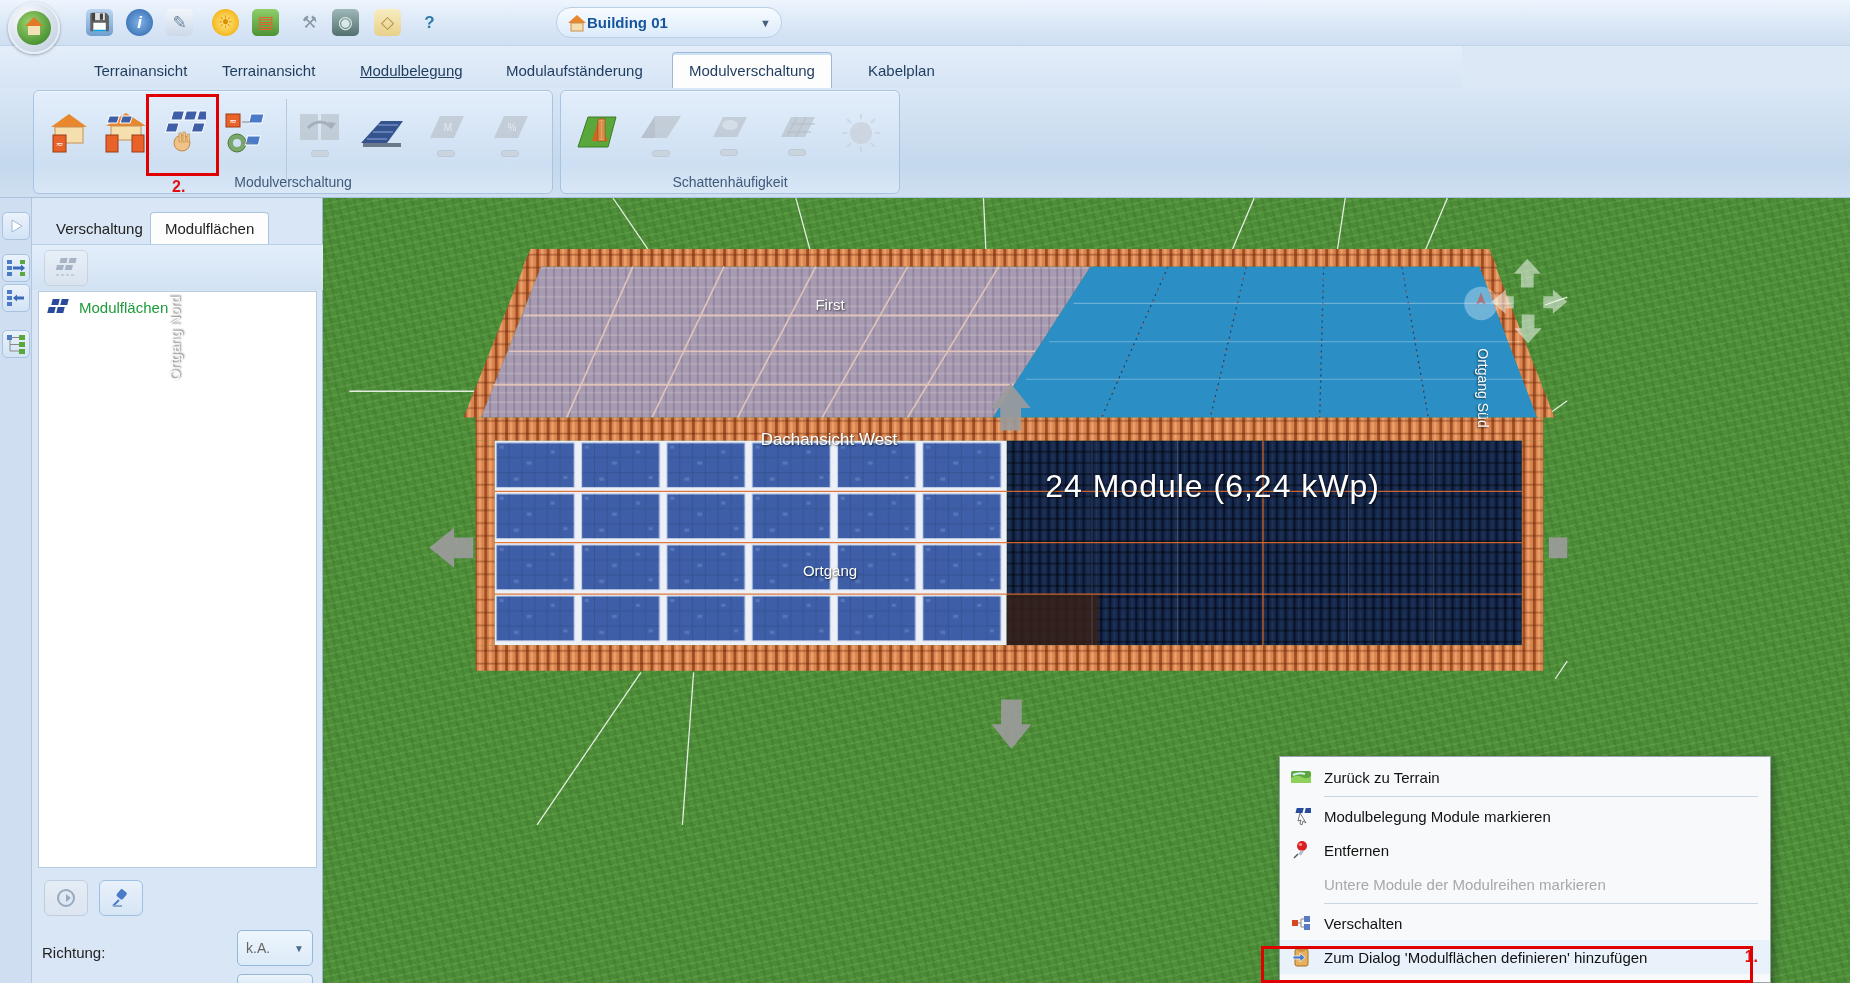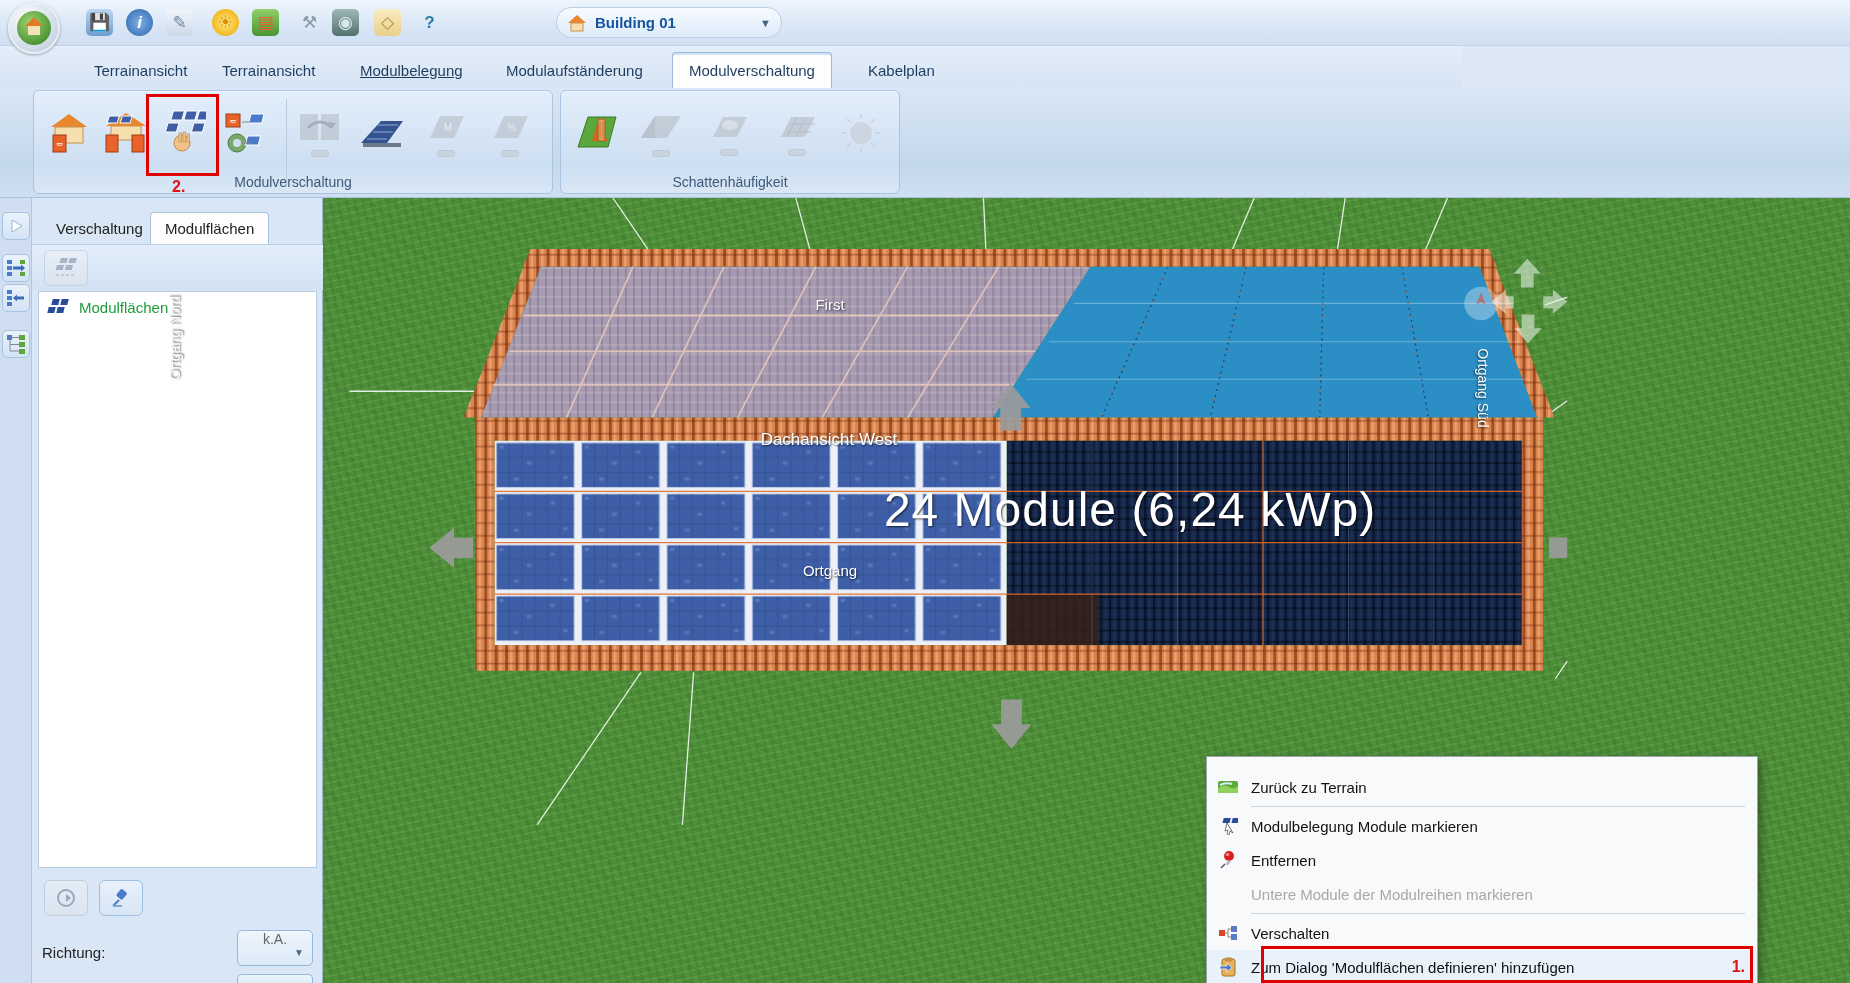--- a/index.html
+++ b/index.html
@@ -16,21 +16,21 @@
     border:2px solid #e7eef7;box-shadow:0 1px 3px rgba(0,0,0,.35);z-index:30;}
   #appbutton .globe{position:absolute;left:7px;top:7px;width:34px;height:34px;border-radius:50%;
     background:radial-gradient(circle at 40% 35%,#9fd470,#4f9637 70%,#3a7426);overflow:hidden;}
   #appbutton .roof{position:absolute;left:8px;top:6px;width:0;height:0;
     border-left:9px solid transparent;border-right:9px solid transparent;border-bottom:9px solid #e07b28;}
   #appbutton .wall{position:absolute;left:11px;top:15px;width:12px;height:9px;background:#f3e2b8;}
   .qicon{position:absolute;top:9px;width:27px;height:27px;border-radius:5px;
     display:flex;align-items:center;justify-content:center;font-size:17px;font-weight:bold;}
   #building-pill{position:absolute;left:556px;top:7px;width:226px;height:31px;border-radius:15px;
     background:linear-gradient(#f7fbff,#dcebfa);border:1px solid #b9cfe6;display:flex;align-items:center;
-    padding:0 10px;gap:8px;cursor:default;}
+    padding:0 10px;cursor:default;}
   #building-pill .txt{color:#16559c;font-size:15px;font-weight:bold;}
   #building-pill .caret{margin-left:auto;color:#44engel5a77;color:#45617e;font-size:11px;}
 
   
   #tabbar{position:absolute;left:0;top:46px;width:1462px;height:42px;background:linear-gradient(#e4eefa,#d6e4f4);}
   .doctab{position:absolute;top:6px;height:36px;display:flex;align-items:center;padding:0 16px;
     font-size:15px;color:#1e3c5e;cursor:pointer;white-space:nowrap;}
   .doctab.active{background:#fdfdfe;border:1px solid #9db9d8;border-bottom:none;border-radius:4px 4px 0 0;
     box-shadow:inset 0 2px 0 #cfe2f4;}
 
@@ -63,43 +63,43 @@
   #side-toolbar .tbtn{position:absolute;left:12px;top:5px;width:44px;height:36px;border-radius:5px;
     background:linear-gradient(#e9f1fb,#d6e5f5);border:1px solid #aac5e1;display:flex;align-items:center;justify-content:center;
     filter:grayscale(.6) opacity(.55);}
   #side-tree{position:absolute;left:6px;top:93px;width:279px;height:577px;background:#ffffff;border:1px solid #b4cbe2;}
   .treeitem{display:flex;align-items:center;gap:8px;padding:6px 8px;font-size:15px;color:#1e9b3a;cursor:pointer;}
   #side-bottom{position:absolute;left:0;top:670px;width:291px;height:115px;}
   .sbbtn{position:absolute;top:12px;width:44px;height:36px;border-radius:6px;background:linear-gradient(#e9f1fb,#d6e5f5);
     border:1px solid #9fc0e2;display:flex;align-items:center;justify-content:center;cursor:pointer;}
   #richtung-label{position:absolute;left:10px;top:76px;font-size:15px;color:#222;}
   .combo{position:absolute;left:205px;top:62px;width:76px;height:36px;border:1px solid #93b8dc;border-radius:5px;
-    background:linear-gradient(#eef5fc,#dcebf8);display:flex;align-items:center;padding:0 8px;font-size:14px;color:#666;cursor:pointer;flex-direction:column;}
+    background:linear-gradient(#eef5fc,#dcebf8);display:flex;align-items:center;padding:0 8px;font-size:14px;color:#666;cursor:pointer;}
   .combo .caret{margin-left:auto;font-size:10px;color:#4a6a8c;}
   .combo.partial{top:106px;height:10px;border-bottom:none;border-radius:5px 5px 0 0;}
 
   
   #scene{position:absolute;left:323px;top:198px;width:1527px;height:785px;overflow:hidden;
     background-color:#4e8f3a;
     background-image:
       repeating-linear-gradient(78deg, rgba(20,60,10,.10) 0 3px, rgba(0,0,0,0) 3px 8px),
       repeating-linear-gradient(-12deg, rgba(180,225,120,.12) 0 2px, rgba(0,0,0,0) 2px 7px),
       repeating-linear-gradient(35deg, rgba(30,80,20,.08) 0 5px, rgba(0,0,0,0) 5px 13px);}
   #scene svg{position:absolute;left:0;top:0;}
   .scenelabel{position:absolute;color:#fff;text-shadow:1px 1px 2px rgba(0,0,0,.65);text-align:center;pointer-events:none;}
   #lbl-first{left:780px;top:296px;width:100px;font-size:15px;}
   #lbl-dach{left:729px;top:430px;width:200px;font-size:17px;}
-  #lbl-count{left:880px;top:482px;width:500px;font-size:48px;letter-spacing:1px;}
+  #lbl-count{left:880px;top:468px;width:500px;font-size:32px;letter-spacing:1px;text-align:right;}
   #lbl-traufe{left:780px;top:562px;width:100px;font-size:15px;}
   #lbl-onord{left:115px;top:330px;width:120px;font-size:14px;transform:rotate(-90deg);}
   #lbl-osued{left:1423px;top:380px;width:120px;font-size:14px;transform:rotate(90deg);}
 
   
-  #ctxmenu{position:absolute;left:1206px;top:756px;width:552px;height:227px;background:#f7f9fb;
-    border:1px solid #9aa4ad;box-shadow:3px 3px 8px rgba(0,0,0,.35);padding:13px 0;}
+  #ctxmenu{position:absolute;left:1279px;top:756px;width:492px;height:227px;background:#f7f9fb;
+    border:1px solid #9aa4ad;box-shadow:3px 3px 8px rgba(0,0,0,.35);padding:3px 0;}
   .mi{display:flex;align-items:center;height:34px;padding:0 12px 0 10px;font-size:15px;color:#111;cursor:pointer;gap:12px;}
   .mi .ic{width:22px;height:20px;flex:0 0 22px;display:flex;align-items:center;justify-content:center;}
   .mi.disabled{color:#a8a8a8;cursor:default;}
   .mi.hl{background:#e9f2fb;}
   .msep{height:1px;background:#c9d6e2;margin:2px 12px 2px 44px;}
   #menu-redbox{position:absolute;left:1261px;top:946px;width:492px;height:37px;border:3px solid #e00000;z-index:5;pointer-events:none;}
   .mi .note1{margin-left:auto;color:#e01010;font-weight:bold;font-size:16px;}
 </style>
 </head>
 <body>

